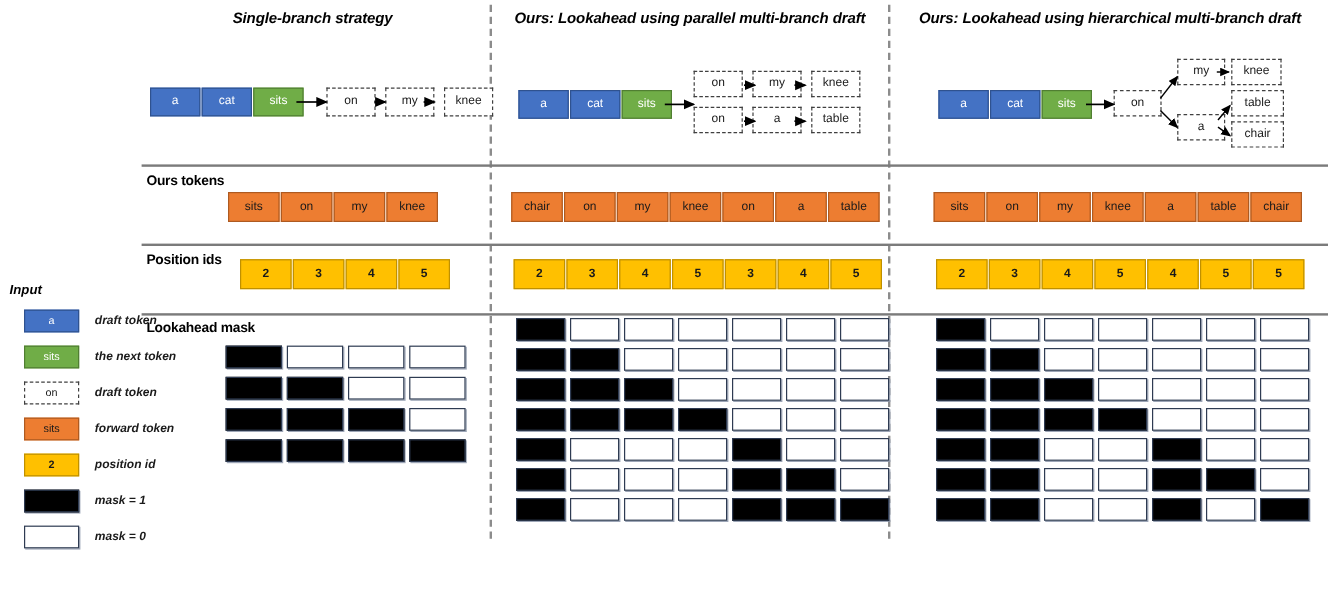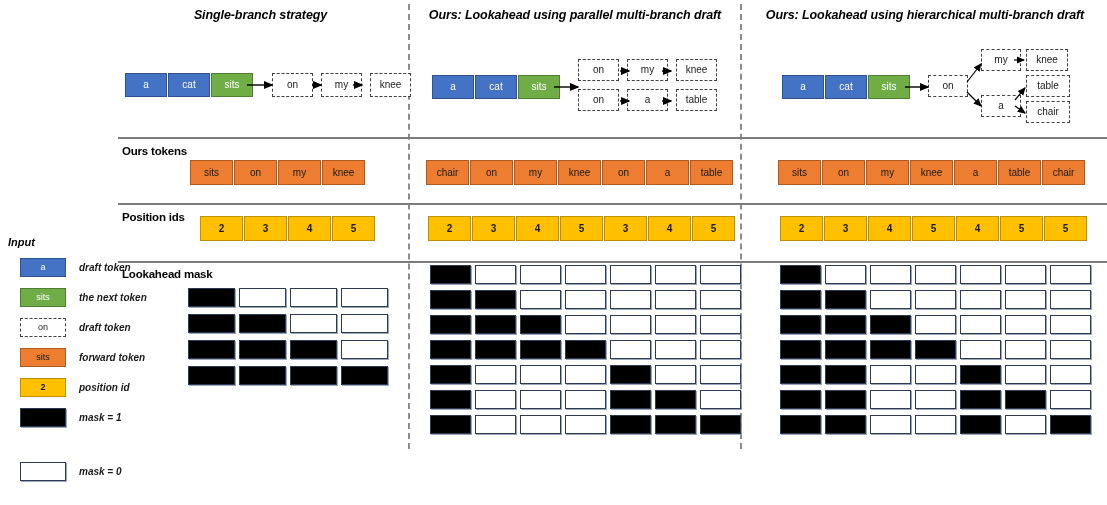--- a/index.html
+++ b/index.html
@@ -355,19 +355,19 @@
         <div class="legend-text">forward token</div>
       </div>
       <div class="legend-row" style="left: 20px; top: 378px;">
         <div class="legend-swatch" style="background: rgb(255, 192, 0); border: 1px solid rgb(191, 144, 0); color: rgb(26, 26, 26); font-weight: bold;">2</div>
         <div class="legend-text">position id</div>
       </div>
       <div class="legend-row" style="left: 20px; top: 408px;">
         <div class="legend-swatch sw-mask1"></div>
         <div class="legend-text">mask = 1</div>
       </div>
-      <div class="legend-row" style="left: 20px; top: 462px; text-align: right;">
+      <div class="legend-row" style="left: 20px; top: 438px; text-align: right;">
         <div class="legend-swatch sw-mask0"></div>
         <div class="legend-text">mask = 0</div>
       </div>
     </div>
 
 </div>
 
 </body></html>

